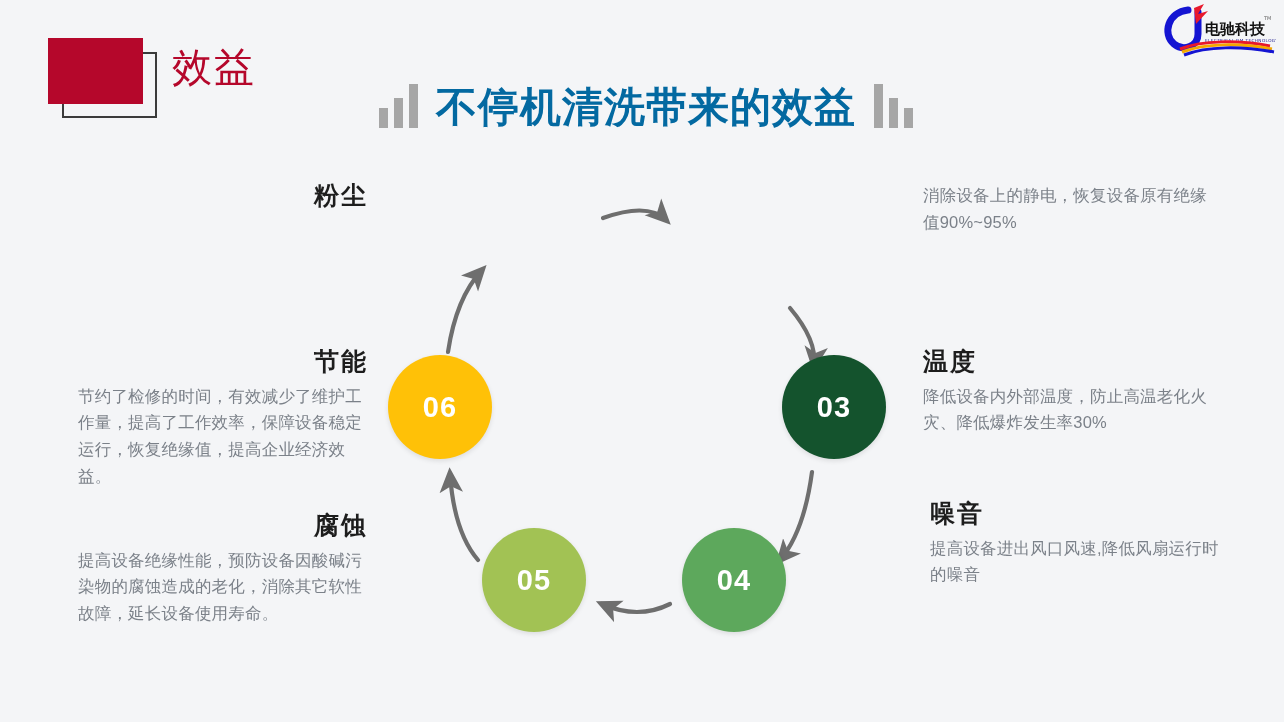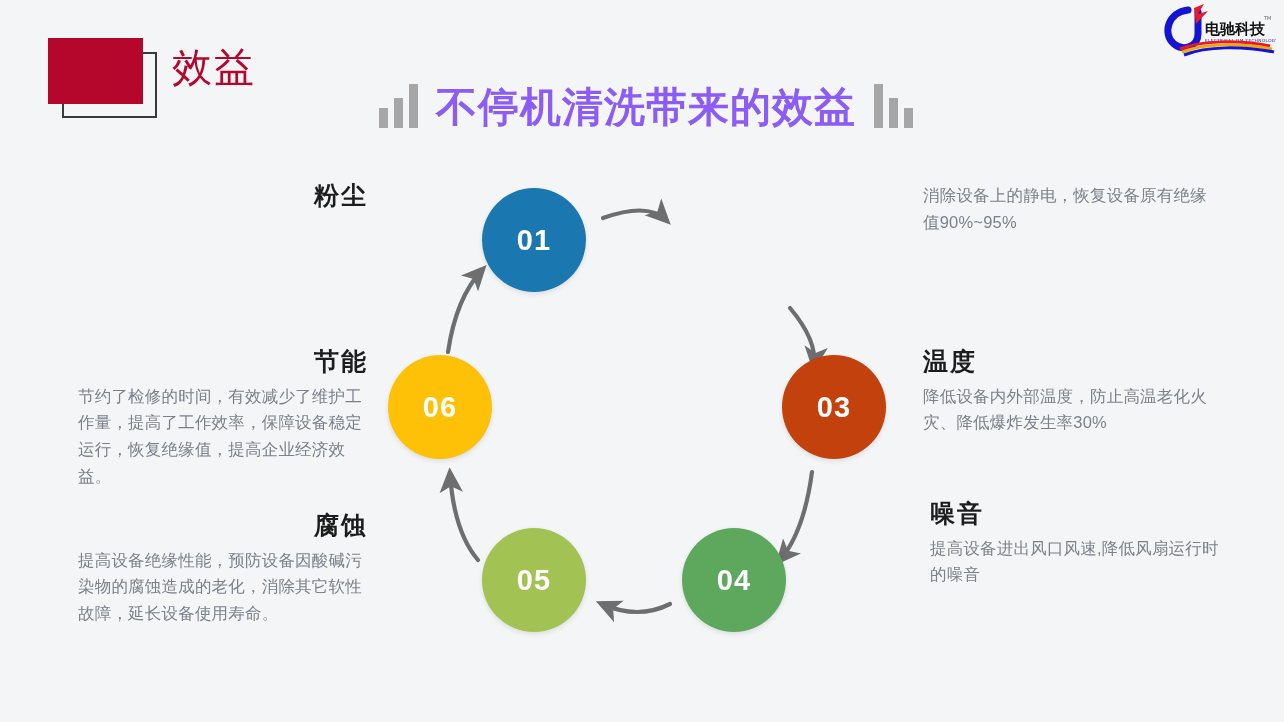--- a/index.html
+++ b/index.html
@@ -78,21 +78,21 @@
   .bar-deco.left span:nth-child(1) { height: 20px; }
   .bar-deco.left span:nth-child(2) { height: 30px; }
   .bar-deco.left span:nth-child(3) { height: 44px; }
   .bar-deco.right span:nth-child(1) { height: 44px; }
   .bar-deco.right span:nth-child(2) { height: 30px; }
   .bar-deco.right span:nth-child(3) { height: 20px; }
 
   #slide-title {
     font-size: 41px;
     font-weight: 700;
-    color: #8b5cf6;
+    color: #0369a1;
     letter-spacing: 1px;
     line-height: 1;
     margin: 0 18px 0 18px;
     white-space: nowrap;
   }
 
   
   #logo {
     position: absolute;
     right: 8px;
@@ -245,20 +245,19 @@
       <g stroke="#6e6e6e" stroke-width="4.2" fill="none" marker-end="url(#ah)" stroke-linecap="round">
         <path d="M233 58 Q278 42, 296 60"></path>
         <path d="M420 148 Q447 180, 444 205"></path>
         <path d="M442 312 Q434 372, 410 400"></path>
         <path d="M300 444 Q268 460, 232 444"></path>
         <path d="M108 400 Q84 372, 80 314"></path>
         <path d="M78 192 Q86 138, 112 110"></path>
       </g>
     </svg>
 
-    <div class="node" id="node-01" style="background: rgb(27, 119, 176);">01</div>
-    <div class="node" id="node-03" style="background: #c2410c;">03</div>
+    <div class="node" id="node-03" style="background: #14532d;">03</div>
     <div class="node" id="node-04" style="background: rgb(93, 168, 92);">04</div>
     <div class="node" id="node-05" style="background: rgb(162, 194, 84);">05</div>
     <div class="node" id="node-06" style="background: rgb(255, 193, 7);">06</div>
   </div>
 
 </div>
 
 </body></html>

